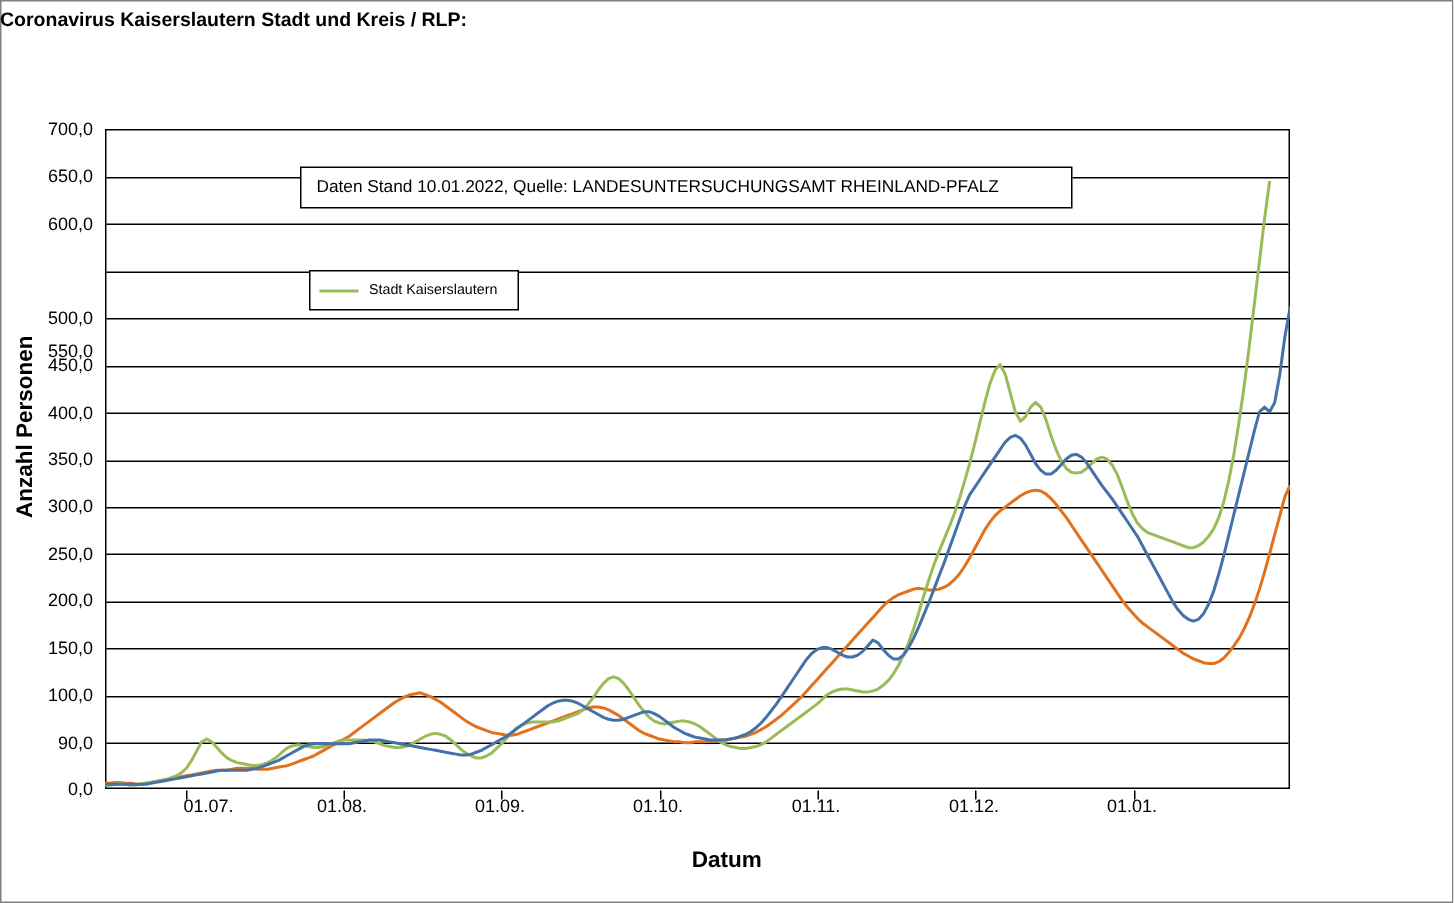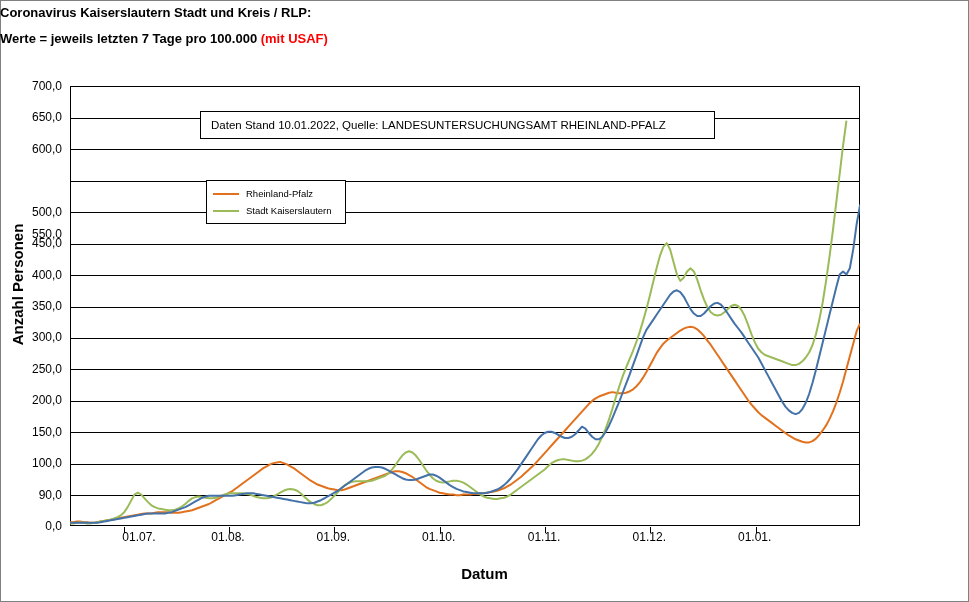--- a/index.html
+++ b/index.html
@@ -96,21 +96,20 @@
   .legend-label{font-size:9.5px;color:#000;white-space:nowrap;}
   svg.series{position:absolute;left:0;top:0;}
 </style>
 </head>
 <body>
 
 <div class="frame"></div>
 
 <div class="title">
   <div>Coronavirus Kaiserslautern Stadt und Kreis / RLP:</div>
-  <div><span>Werte = jeweils letzten 7 Tage pro 100.000 </span><span class="usaf">(mit USAF)</span></div>
 </div>
 
 <div class="ylabels">
     <div class="ylabel" style="top: 440px;">0,0</div>
     <div class="ylabel" style="top: 408.571px;">90,0</div>
     <div class="ylabel" style="top: 377.143px;">100,0</div>
     <div class="ylabel" style="top: 345.714px;">150,0</div>
     <div class="ylabel" style="top: 314.286px;">200,0</div>
     <div class="ylabel" style="top: 282.857px;">250,0</div>
     <div class="ylabel" style="top: 251.429px;">300,0</div>
@@ -166,20 +165,16 @@
 
 <div class="axis-x-title">Datum</div>
 <div class="axis-y-title">Anzahl Personen</div>
 
 <div class="note">
   <span>Daten Stand 10.01.2022, Quelle: LANDESUNTERSUCHUNGSAMT RHEINLAND-PFALZ</span>
 </div>
 
 <div class="legend">
     <div class="legend-row">
-      <div class="legend-swatch" style="background: rgb(226, 113, 29);"></div>
-      <div class="legend-label">Rheinland-Pfalz</div>
-    </div>
-    <div class="legend-row">
       <div class="legend-swatch" style="background: rgb(155, 187, 89);"></div>
       <div class="legend-label">Stadt Kaiserslautern</div>
     </div>
   </div>
 
 </body></html>

